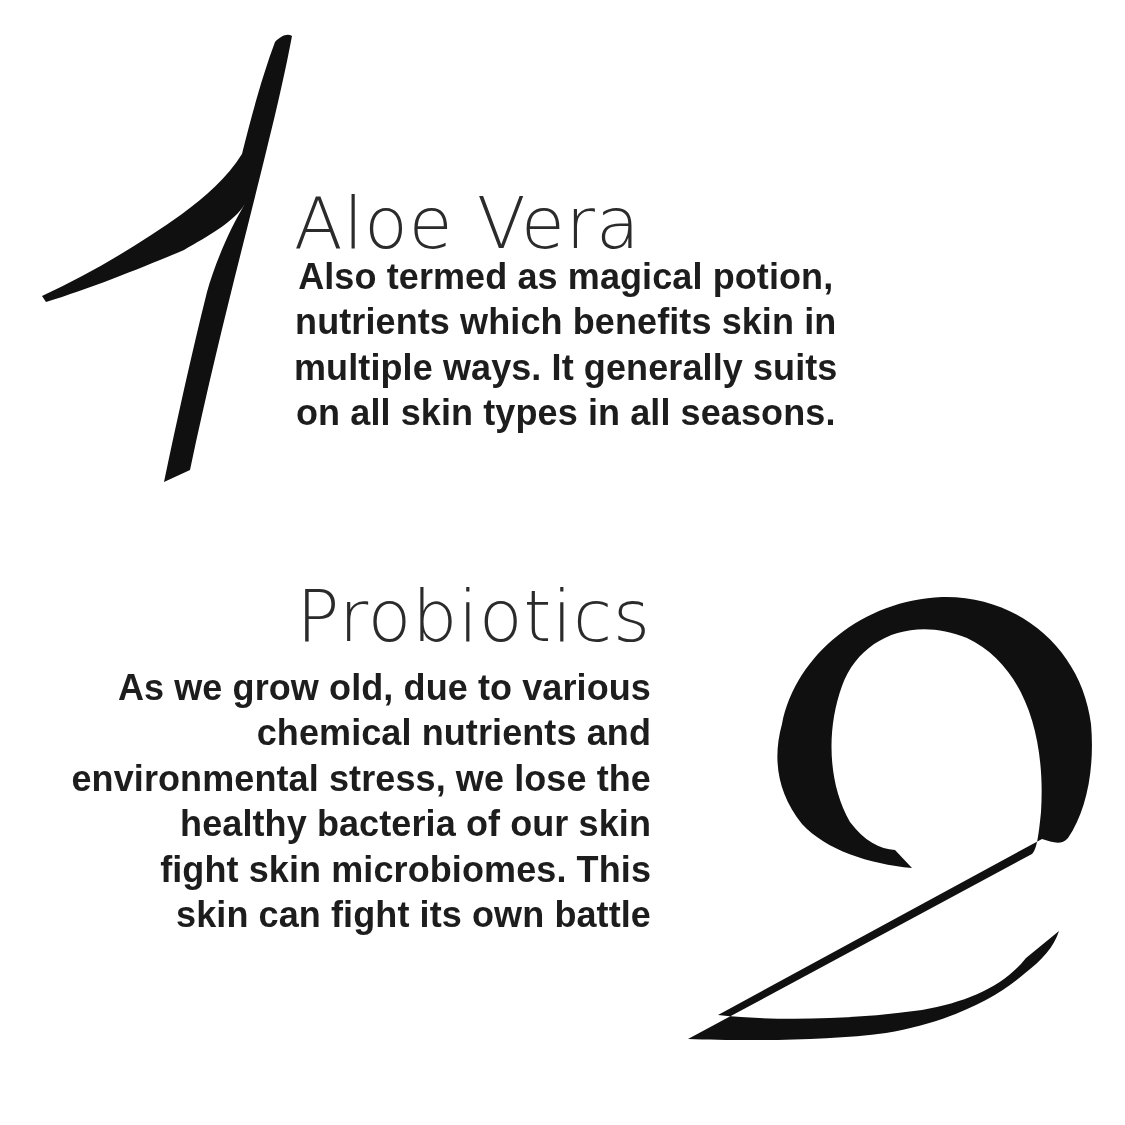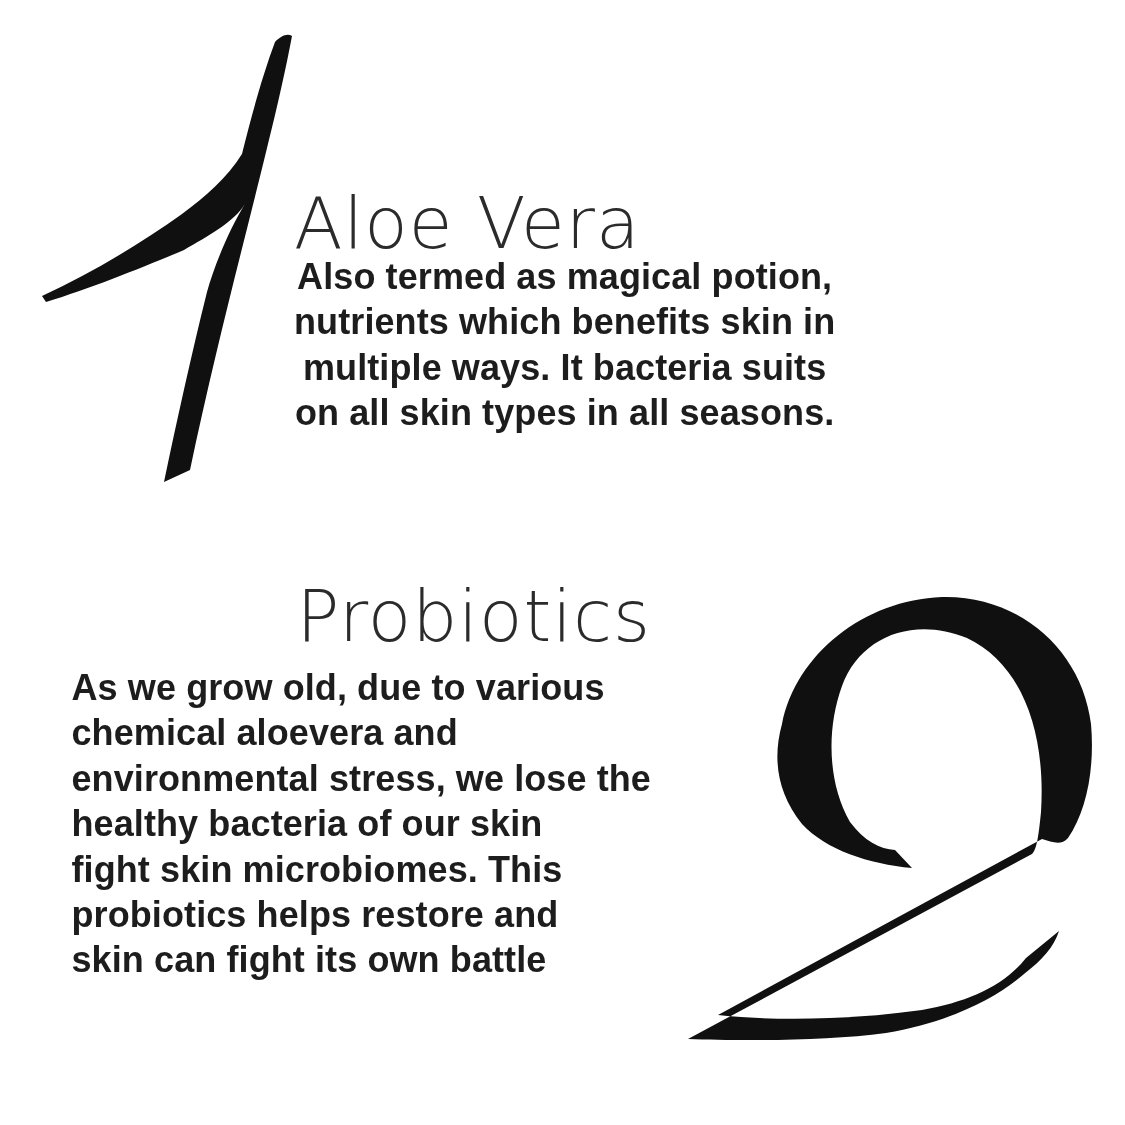--- a/index.html
+++ b/index.html
@@ -28,21 +28,21 @@
     font-size:36px;
     line-height:45.4px;
     font-weight:700;
     color:#1d1d1d;
     letter-spacing:0.1px;
   }
   .section-body .line{white-space:nowrap;}
   #s1-title{left:294px;top:187px;text-align:right;}
   #s1-body{left:294px;top:254px;text-align:center;}
   #s2-title{right:474px;top:580px;text-align:right;}
-  #s2-body{right:474px;top:665px;}
+  #s2-body{right:474px;top:665px;text-align:right;}
   #numeral-1{left:36px;top:30px;width:260px;height:460px;}
   #numeral-2{left:684px;top:592px;width:412px;height:452px;}
 </style>
 </head>
 <body>
 
 <div class="canvas">
 
   <div class="numeral" id="numeral-1" aria-label="1">
     <svg viewBox="0 0 260 460" xmlns="http://www.w3.org/2000/svg">
@@ -62,33 +62,32 @@
         C 245,6 251,3 256,6
         Z"></path>
     </svg>
   </div>
 
   <div class="section-title" id="s1-title">Aloe Vera</div>
 
   <div class="section-body" id="s1-body">
       <div class="line">Also termed as magical potion,</div>
       <div class="line">nutrients which benefits skin in</div>
-      <div class="line">multiple ways. It bacteria suits</div>
+      <div class="line">multiple ways. It generally suits</div>
       <div class="line">on all skin types in all seasons.</div>
     </div>
 
   <div class="section-title" id="s2-title">Probiotics</div>
 
   <div class="section-body" id="s2-body">
       <div class="line">As we grow old, due to various</div>
-      <div class="line">chemical aloevera and</div>
+      <div class="line">chemical nutrients and</div>
       <div class="line">environmental stress, we lose the</div>
       <div class="line">healthy bacteria of our skin</div>
       <div class="line">fight skin microbiomes. This</div>
-      <div class="line">probiotics helps restore and</div>
       <div class="line">skin can fight its own battle</div>
     </div>
 
   <div class="numeral" id="numeral-2" aria-label="2">
     <svg viewBox="0 0 412 452" xmlns="http://www.w3.org/2000/svg">
       <path fill="#101010" d="
         M 228,276
         C 185,272 142,258 118,232
         C 94,202 88,168 98,132
         C 112,62 180,8 258,5

